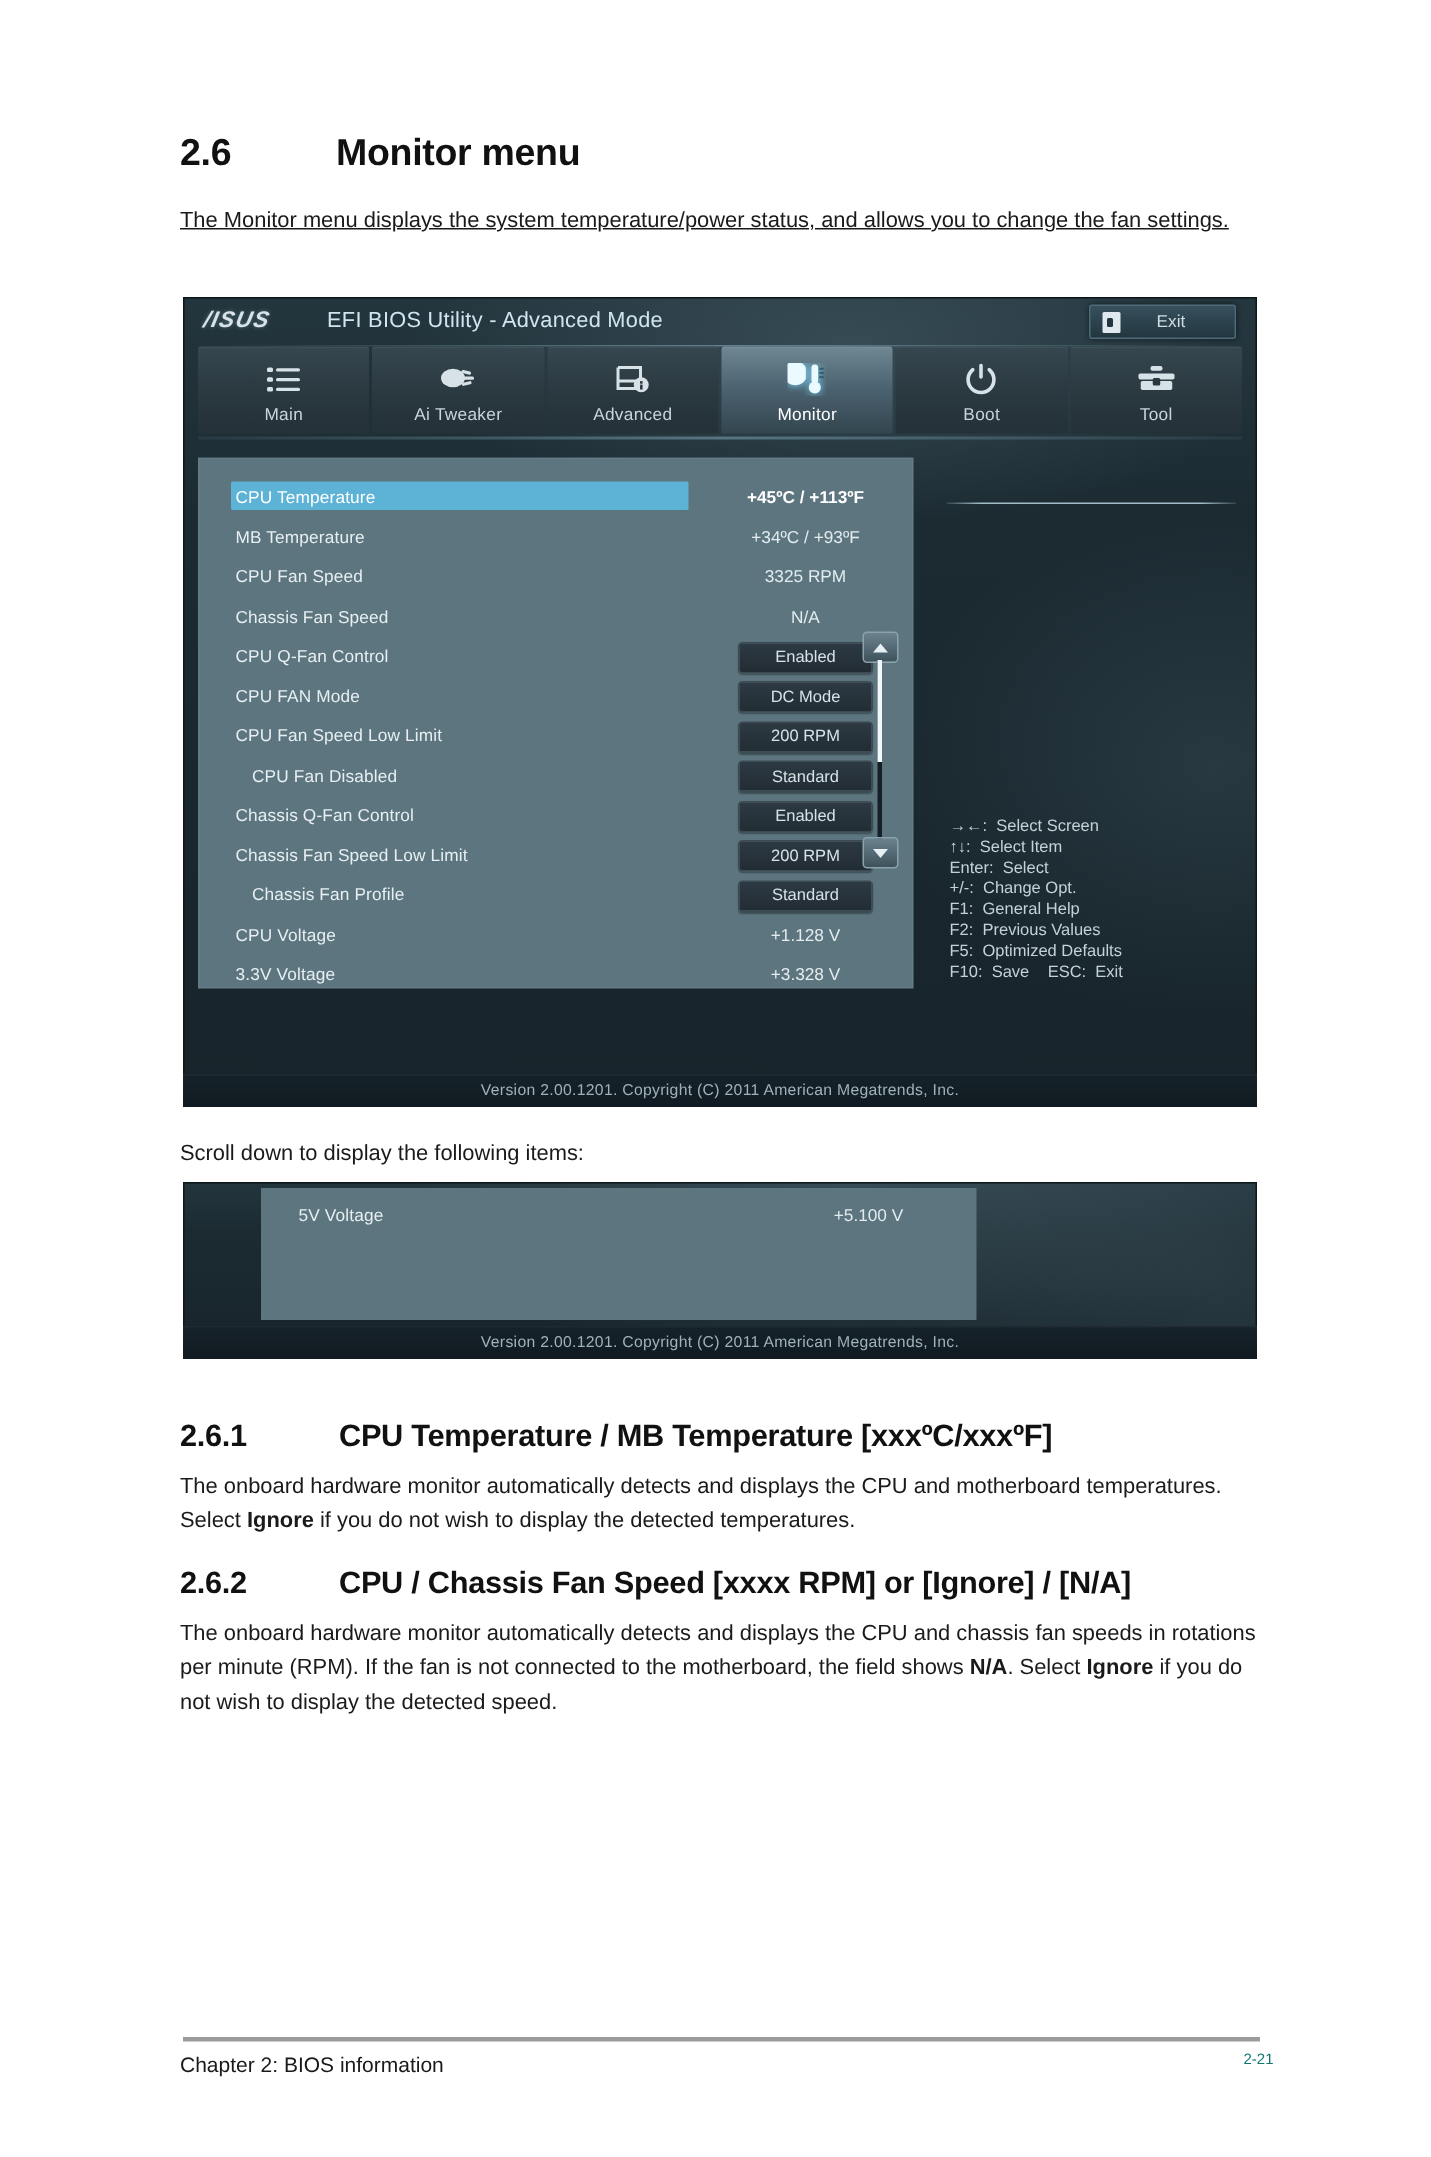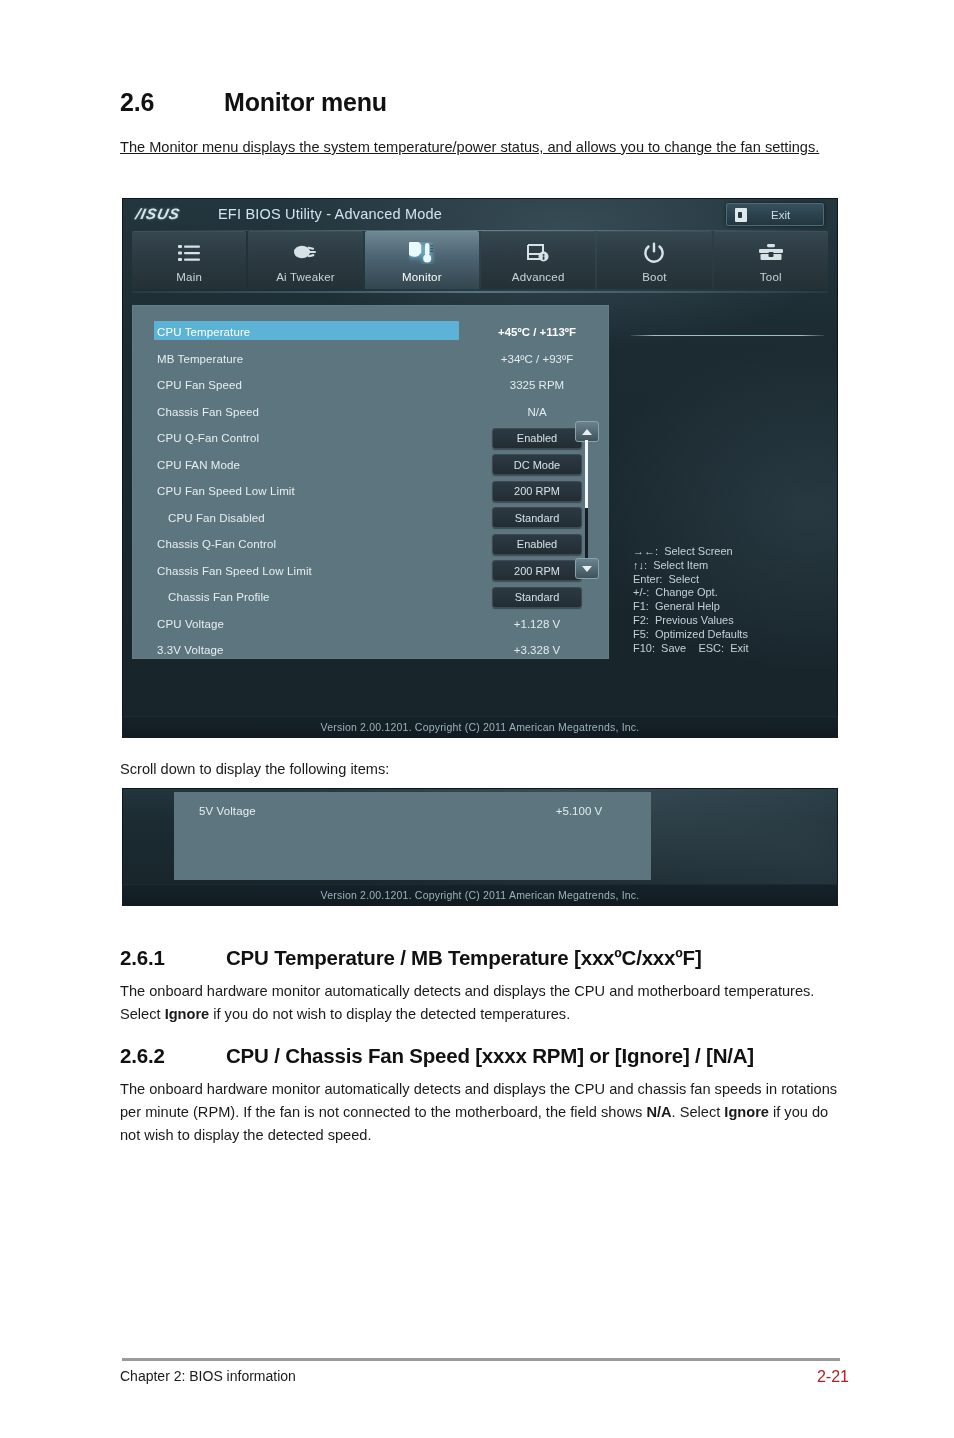--- a/index.html
+++ b/index.html
@@ -199,21 +199,21 @@
   }
 
   
   .foot-rule{
     position:absolute;left:122px;top:1358px;width:718px;height:3px;background:#9b9b9b;
   }
   .foot-left{
     position:absolute;left:120px;top:1368px;font-size:14px;color:#1a1a1a;
   }
   .foot-right{
-    position:absolute;right:105px;top:1368px;font-size:16px;color:#b91c1c;
+    position:absolute;right:105px;top:1368px;font-size:10px;color:#0f766e;
   }
 </style>
 </head>
 <body>
 
 <div class="page">
 
   <div class="doc-h2">
     <span class="num">2.6</span><span>Monitor menu</span>
   </div>
@@ -257,51 +257,51 @@
               <ellipse cx="10" cy="9" rx="8" ry="6.2"></ellipse>
               <rect x="16" y="3.4" width="6.5" height="2.1" rx="1" transform="rotate(14 16 3.4)"></rect>
               <rect x="16.5" y="8" width="7.5" height="2.1" rx="1"></rect>
               <rect x="16" y="12.4" width="6.5" height="2.1" rx="1" transform="rotate(-14 16 13.4)"></rect>
             </g>
           </svg>
         </span>
         <span class="tab-label">Ai  Tweaker</span>
       </div>
 
+      <div class="tab">
+        <span class="tab-ico">
+          <svg width="24" height="20" viewBox="0 0 24 20">
+            <g fill="none" stroke="#d7e2e7" stroke-width="2">
+              <path d="M2 2 H17 V11 H2"></path>
+              <path d="M2 2 V16 H20"></path>
+            </g>
+            <circle cx="17.5" cy="13.5" r="5" fill="#d7e2e7"></circle>
+            <rect x="16.7" y="11.1" width="1.7" height="1.7" fill="#2a383f"></rect>
+            <rect x="16.7" y="13.4" width="1.7" height="3.3" fill="#2a383f"></rect>
+          </svg>
+        </span>
+        <span class="tab-label">Advanced</span>
+      </div>
+
       <div class="tab active">
         <span class="tab-ico">
           <svg width="26" height="22" viewBox="0 0 26 22">
             <g fill="#eafaff" style="filter:drop-shadow(0 0 3px #7fdcff)">
               <path d="M12 11 A8 8 0 1 1 12.2 3 L12.2 11 Z"></path>
               <rect x="16" y="1" width="4.4" height="12.5" rx="2.2"></rect>
               <circle cx="18.2" cy="16.4" r="4"></circle>
             </g>
             <g fill="#2b5e70">
               <rect x="21.2" y="3.2" width="3" height="1.2"></rect>
               <rect x="21.2" y="6" width="3" height="1.2"></rect>
               <rect x="21.2" y="8.8" width="3" height="1.2"></rect>
             </g>
           </svg>
         </span>
         <span class="tab-label">Monitor</span>
-      </div>
-
-      <div class="tab">
-        <span class="tab-ico">
-          <svg width="24" height="20" viewBox="0 0 24 20">
-            <g fill="none" stroke="#d7e2e7" stroke-width="2">
-              <path d="M2 2 H17 V11 H2"></path>
-              <path d="M2 2 V16 H20"></path>
-            </g>
-            <circle cx="17.5" cy="13.5" r="5" fill="#d7e2e7"></circle>
-            <rect x="16.7" y="11.1" width="1.7" height="1.7" fill="#2a383f"></rect>
-            <rect x="16.7" y="13.4" width="1.7" height="3.3" fill="#2a383f"></rect>
-          </svg>
-        </span>
-        <span class="tab-label">Advanced</span>
       </div>
 
       <div class="tab">
         <span class="tab-ico">
           <svg width="22" height="22" viewBox="0 0 22 22">
             <path d="M5.5 4.5 A8.6 8.6 0 1 0 16.5 4.5" fill="none" stroke="#d7e2e7" stroke-width="2.4" stroke-linecap="round"></path>
             <rect x="9.8" y="0.5" width="2.4" height="10" rx="1.2" fill="#d7e2e7"></rect>
           </svg>
         </span>
         <span class="tab-label">Boot</span>

